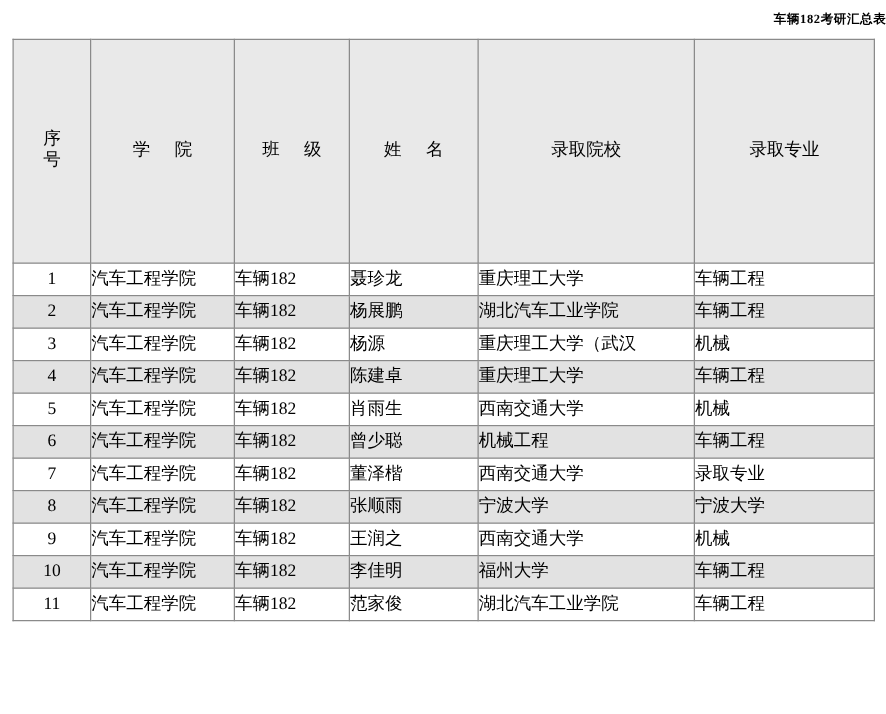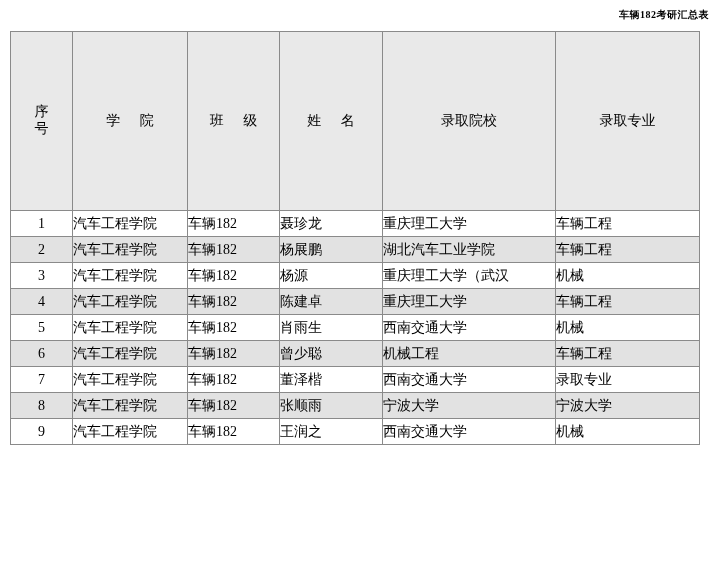--- a/index.html
+++ b/index.html
@@ -179,16 +179,32 @@
         <td class="c-text">宁波大学</td>
       </tr>
       <tr class="odd">
         <td class="c-num">9</td>
         <td class="c-text">汽车工程学院</td>
         <td class="c-text">车辆182</td>
         <td class="c-text">王润之</td>
         <td class="c-text">西南交通大学</td>
         <td class="c-text">机械</td>
       </tr>
+      <tr class="even">
+        <td class="c-num">10</td>
+        <td class="c-text">汽车工程学院</td>
+        <td class="c-text">车辆182</td>
+        <td class="c-text">李佳明</td>
+        <td class="c-text">福州大学</td>
+        <td class="c-text">车辆工程</td>
+      </tr>
+      <tr class="odd">
+        <td class="c-num">11</td>
+        <td class="c-text">汽车工程学院</td>
+        <td class="c-text">车辆182</td>
+        <td class="c-text">范家俊</td>
+        <td class="c-text">湖北汽车工业学院</td>
+        <td class="c-text">车辆工程</td>
+      </tr>
     </tbody>
   </table>
 
 </div>
 
 </body></html>

